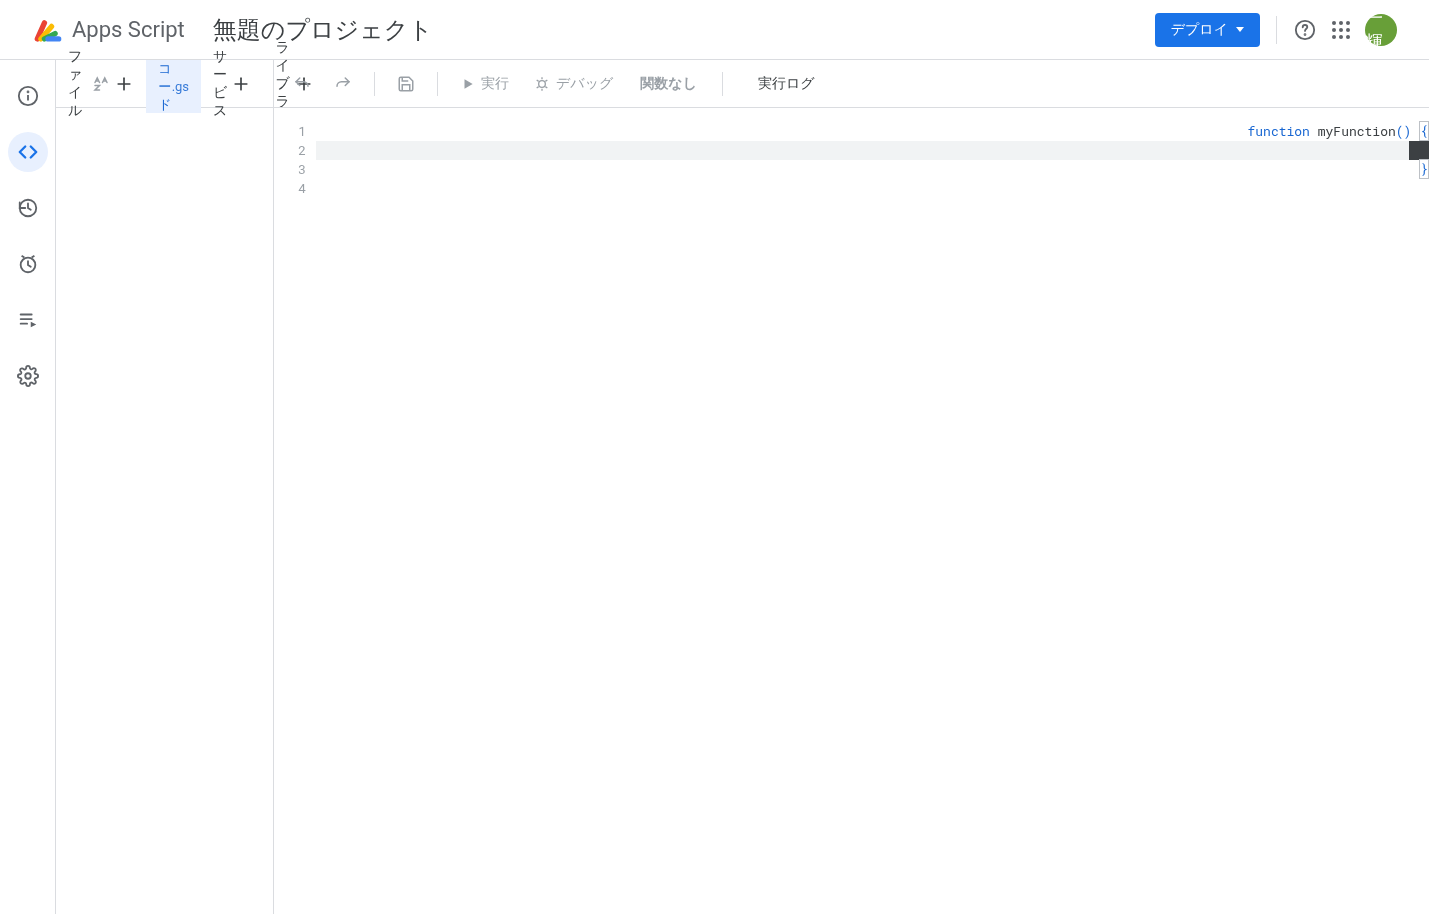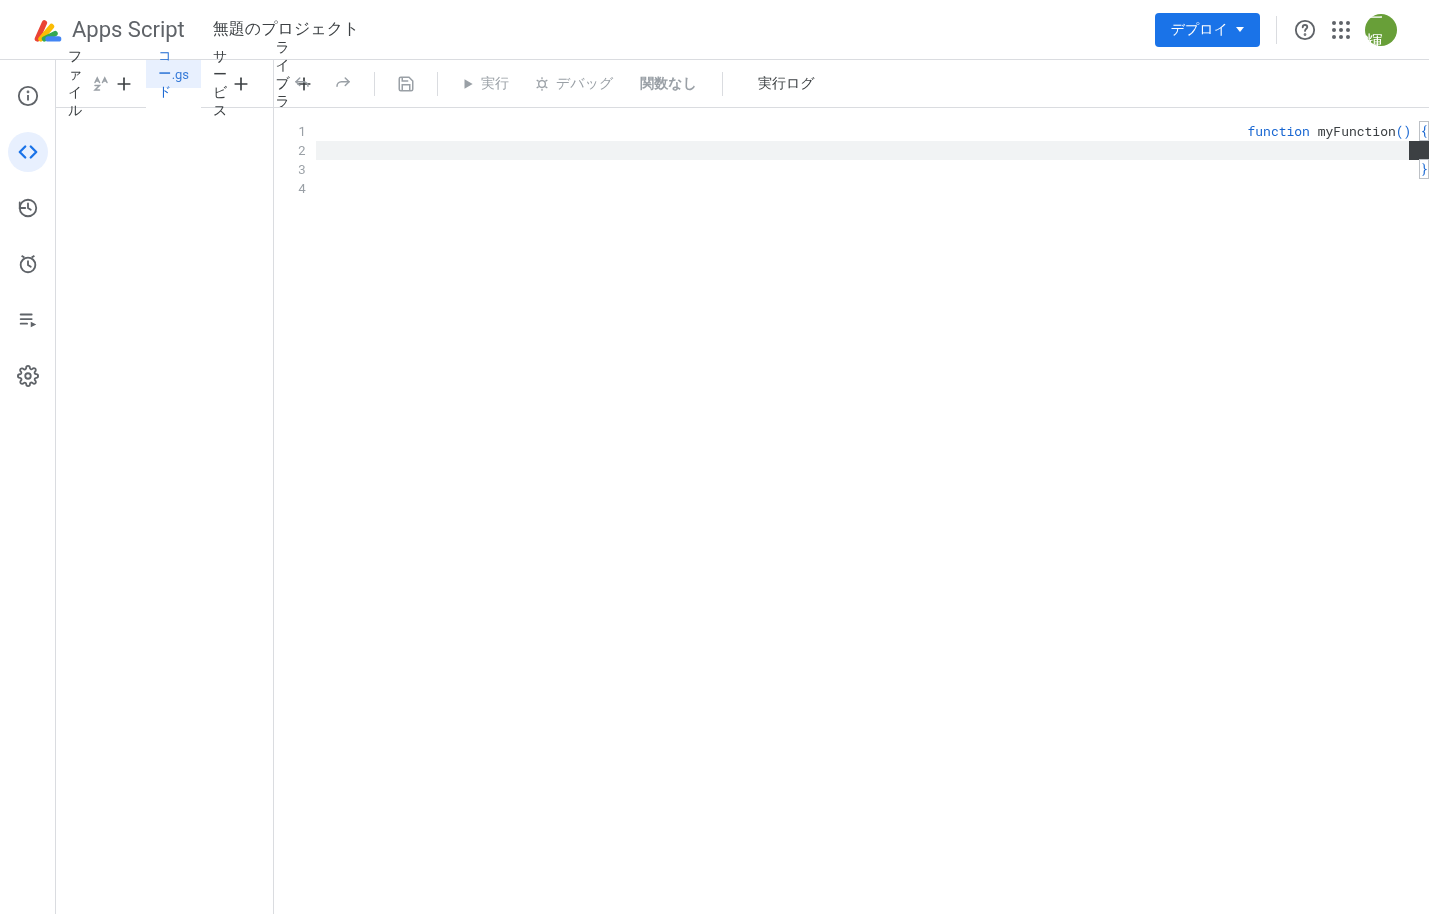--- a/index.html
+++ b/index.html
@@ -3,42 +3,42 @@
 <meta charset="utf-8">
 <style>
 * { box-sizing: border-box; margin: 0; padding: 0; }
 body { font-family: 'Google Sans', Roboto, Arial, sans-serif; font-size: 14px; color: #3c4043; overflow: hidden; width: 1429px; height: 914px; background: #fff; }
 
 
 .header { height: 60px; display: flex; align-items: center; padding: 0 32px; border-bottom: 1px solid #dadce0; }
 .logo { display: flex; align-items: center; gap: 8px; }
 .logo-svg { width: 32px; height: 32px; }
 .logo-text { font-size: 22px; color: #5f6368; font-weight: 400; }
-.project-title { font-size: 16px; color: #3c4043; margin-left: 28px; }
+.project-title { font-size: 24px; color: #3c4043; margin-left: 28px; }
 .header-spacer { flex: 1; }
 .deploy-btn { background: #1a73e8; color: #ffffff; border: none; border-radius: 4px; padding: 8px 16px; font-size: 14px; font-weight: 500; display: flex; align-items: center; gap: 8px; cursor: pointer; }
 .deploy-btn .caret { width: 0; height: 0; border-left: 4px solid transparent; border-right: 4px solid transparent; border-top: 5px solid #fff; }
 .header-divider { width: 1px; height: 28px; background: #dadce0; margin: 0 16px; }
 .header-icon { width: 24px; height: 24px; color: #5f6368; cursor: pointer; display: flex; align-items: center; justify-content: center; }
 .apps-grid { display: grid; grid-template-columns: repeat(3, 4px); grid-template-rows: repeat(3, 4px); gap: 3px; }
 .apps-grid span { width: 4px; height: 4px; background: #5f6368; border-radius: 50%; }
 .avatar { width: 32px; height: 32px; border-radius: 50%; background: #689f38; color: #fff; display: flex; align-items: center; justify-content: center; font-size: 18px; margin-left: 12px; cursor: pointer; }
 
 
 .body { display: flex; height: calc(914px - 56px); }
 .nav-rail { width: 56px; border-right: 1px solid #dadce0; display: flex; flex-direction: column; align-items: center; padding-top: 16px; gap: 16px; }
 .nav-rail-item { width: 40px; height: 40px; border-radius: 50%; display: flex; align-items: center; justify-content: center; color: #5f6368; cursor: pointer; }
 .nav-rail-item.active { background: #e8f0fe; color: #1a73e8; }
 
 
 .sidebar { width: 218px; border-right: 1px solid #dadce0; display: flex; flex-direction: row; }
 .sidebar-section-header { height: 48px; display: flex; align-items: center; padding: 0 12px; border-bottom: 1px solid #dadce0; color: #3c4043; font-size: 14px; }
 .sidebar-section-header .spacer { flex: 1; }
 .sidebar-icon-btn { width: 24px; height: 24px; display: flex; align-items: center; justify-content: center; color: #5f6368; cursor: pointer; }
-.sidebar-item { height: 28px; display: flex; align-items: center; padding: 0 12px; font-size: 13px; cursor: pointer; }
+.sidebar-item { height: 53px; display: flex; align-items: center; padding: 0 12px; font-size: 13px; cursor: pointer; }
 .sidebar-item.selected { background: #e8f0fe; color: #1967d2; }
 .sidebar-item-ext { color: #c5221f; }
 .sidebar-item.selected .sidebar-item-ext { color: #1967d2; opacity: 0.85; }
 .sidebar-item:not(.selected) { border-bottom: 1px solid #dadce0; color: #3c4043; }
 
 
 .main { flex: 1; display: flex; flex-direction: column; }
 .toolbar { height: 48px; display: flex; align-items: center; padding: 0 12px; border-bottom: 1px solid #dadce0; gap: 9px; font-size: 14px; color: #9aa0a6; }
 .tb-icon-btn { width: 32px; height: 32px; display: flex; align-items: center; justify-content: center; color: #9aa0a6; cursor: pointer; border-radius: 4px; }
 .tb-divider { width: 1px; height: 24px; background: #dadce0; margin: 0 6px; }

